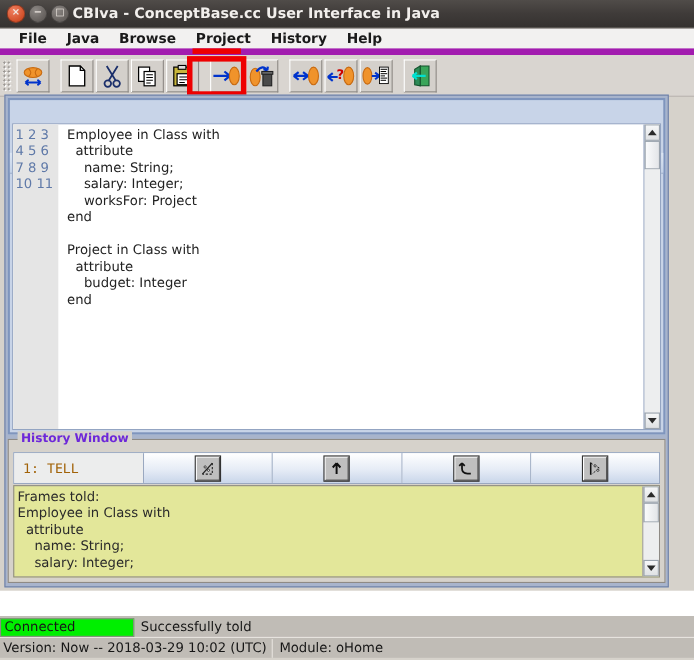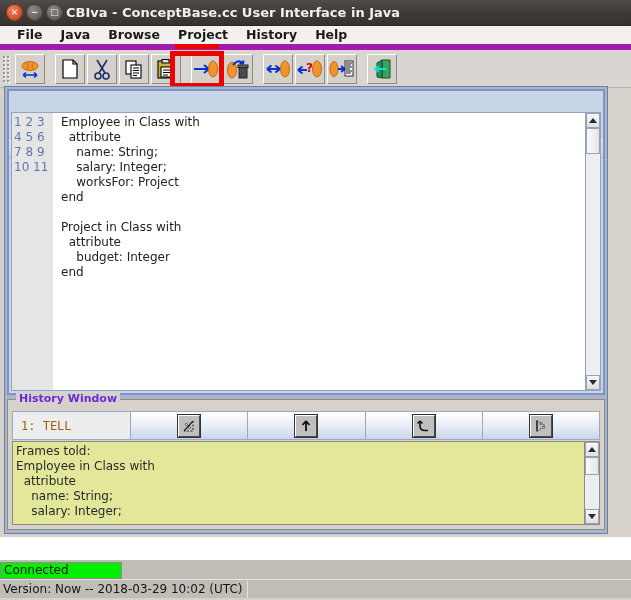--- a/index.html
+++ b/index.html
@@ -544,17 +544,19 @@
           <span class="tri down"></span>
         </div>
     </div>
   </div>
 </div>
 
 <div class="blank-gap"></div>
 <div class="status-wrap">
   <div class="status-row">
     <div class="cell-connected">Connected</div>
+    <div class="cell-msg">Successfully told</div>
   </div>
   <div class="status-row">
     <div class="cell-version">Version: Now -- 2018-03-29 10:02 (UTC)</div>
+    <div class="cell-module">Module: oHome</div>
   </div>
 </div>
 
 </body></html>

